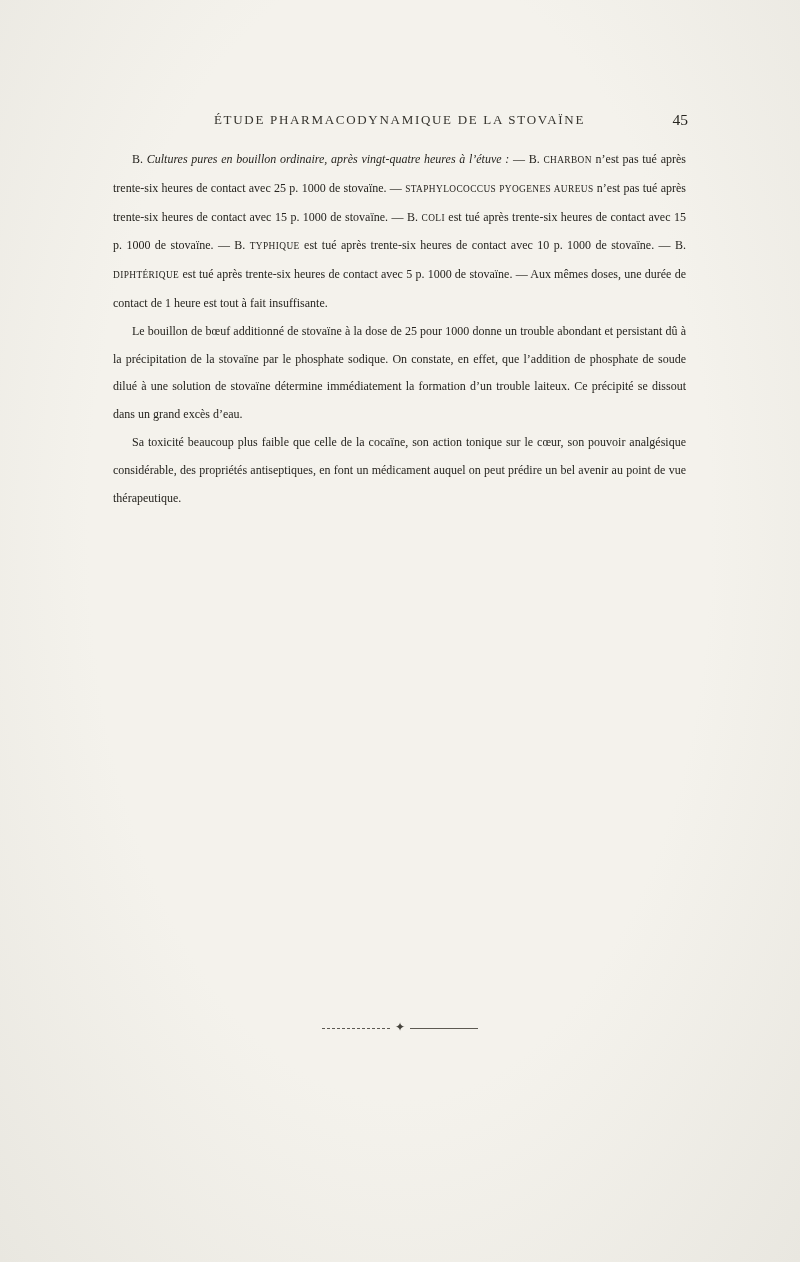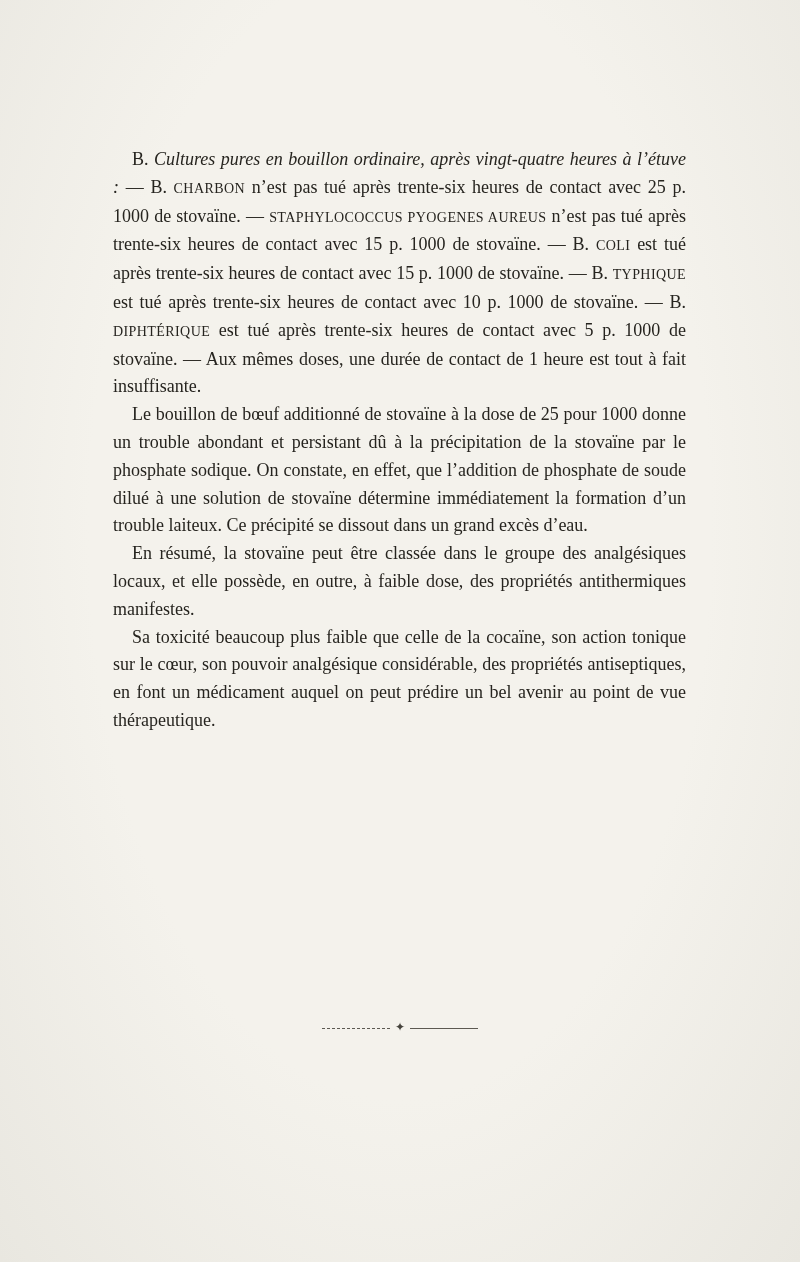--- a/index.html
+++ b/index.html
@@ -21,49 +21,52 @@
     font-size:13px;letter-spacing:1.7px;color:#35332d;
     font-variant:normal;
   }
   .page-number{
     position:absolute;right:-2px;top:-1px;
     font-size:15.5px;color:#26241f;
   }
   .body-text{
     position:absolute;top:146px;left:113px;width:573px;
     text-align:justify;
-    font-size:18px;line-height:27.8px;
+    font-size:12px;line-height:27.8px;
     hyphens:auto;-webkit-hyphens:auto;
   }
   .body-text p{margin:0;text-indent:19px;}
   .run{}
   .it{font-style:italic;}
   .sc{font-size:0.78em;letter-spacing:0.4px;}
   .divider{
     position:absolute;top:1022px;left:0;width:800px;
     display:flex;justify-content:center;align-items:center;gap:5px;
     color:#45433c;
   }
   .rule{display:inline-block;width:68px;height:1px;background:#5c5951;}
   .rule.dotted{background:repeating-linear-gradient(90deg,#5c5951 0 3px,transparent 3px 5px);}
   .orn{font-size:12px;line-height:1;transform:translateY(-1px);}
 </style>
 </head>
 <body>
 
 <div class="sheet">
 
+  <div class="header">
+    <span class="running-title">ÉTUDE PHARMACODYNAMIQUE DE LA STOVAÏNE</span>
+    <span class="page-number">45</span>
+  </div>
 
   <div class="body-text">
 
     <p><span class="run">B. </span><span class="run it">Cultures pures en bouillon ordinaire, après vingt-quatre heures à l’étuve :</span><span class="run"> — B. </span><span class="run sc">CHARBON</span><span class="run"> n’est pas tué après trente-six heures de contact avec 25 p. 1000 de stovaïne. — </span><span class="run sc">STAPHYLOCOCCUS PYOGENES AUREUS</span><span class="run"> n’est pas tué après trente-six heures de contact avec 15 p. 1000 de stovaïne. — B. </span><span class="run sc">COLI</span><span class="run"> est tué après trente-six heures de contact avec 15 p. 1000 de stovaïne. — B. </span><span class="run sc">TYPHIQUE</span><span class="run"> est tué après trente-six heures de contact avec 10 p. 1000 de stovaïne. — B. </span><span class="run sc">DIPHTÉRIQUE</span><span class="run"> est tué après trente-six heures de contact avec 5 p. 1000 de stovaïne. — Aux mêmes doses, une durée de contact de 1 heure est tout à fait insuffisante.</span></p>
 
     <p><span class="run">Le bouillon de bœuf additionné de stovaïne à la dose de 25 pour 1000 donne un trouble abondant et persistant dû à la précipitation de la stovaïne par le phosphate sodique. On constate, en effet, que l’addition de phosphate de soude dilué à une solution de stovaïne détermine immédiatement la formation d’un trouble laiteux. Ce précipité se dissout dans un grand excès d’eau.</span></p>
 
-    <p><span class="run">En résumé, la stovaïne peut être classée dans le groupe des analgésiques locaux, et elle possède, en outre, à faible dose, des propriétés antithermiques manifestes.</span></p>
 
 
     <p><span class="run">Sa toxicité beaucoup plus faible que celle de la cocaïne, son action tonique sur le cœur, son pouvoir analgésique considérable, des propriétés antiseptiques, en font un médicament auquel on peut prédire un bel avenir au point de vue thérapeutique.</span></p>
 
   </div>
 
   <div class="divider">
     <span class="rule dotted"></span>
     <span class="orn">✦</span>
     <span class="rule"></span>

